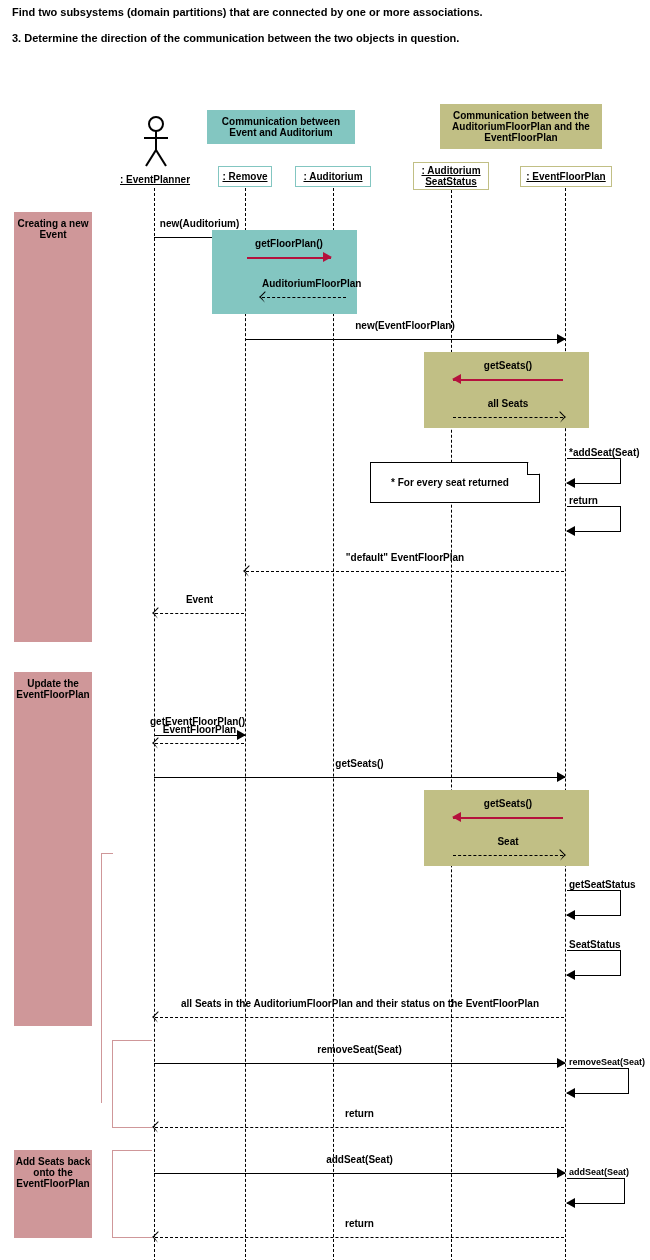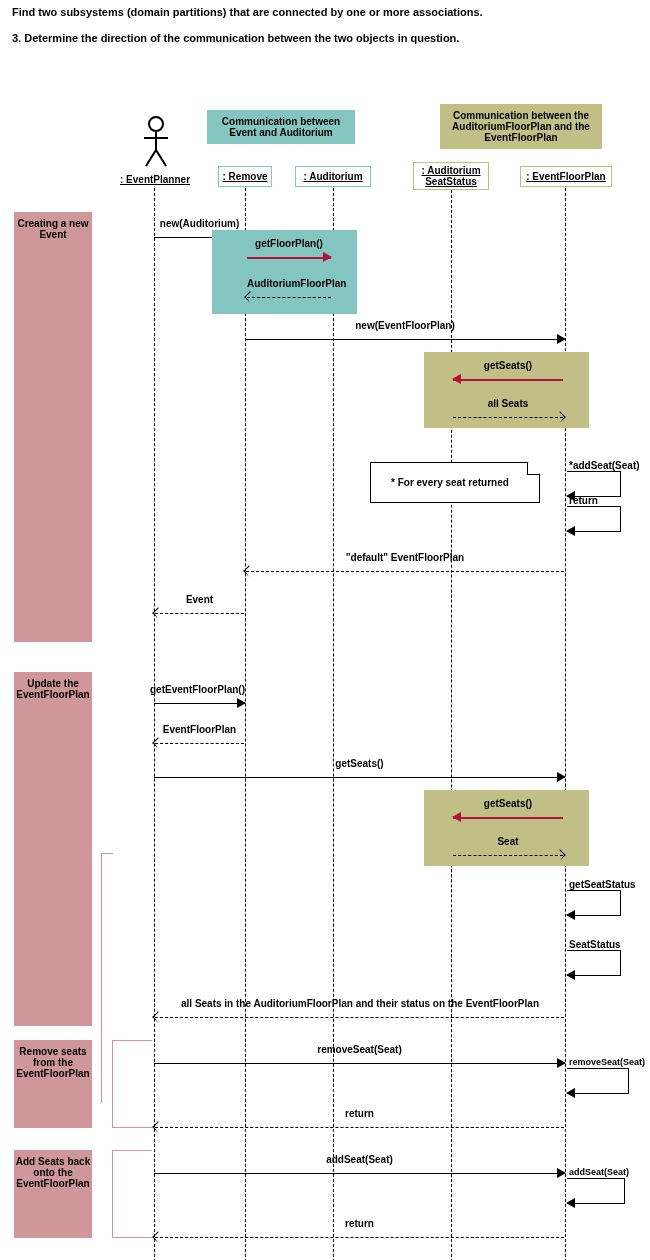--- a/index.html
+++ b/index.html
@@ -237,21 +237,21 @@
       <div class="head"></div>
     <div class="label">new(Auditorium)</div>
   </div>
 
   <div class="frag teal" style="left:212px; top:156px; width:145px; height:84px;"></div>
   <div class="arrow red solid right" style="left:247px; top:176px; width:84px;">
     <div class="line" style="left:0; width:84px;"></div>
       <div class="head"></div>
     <div class="label">getFloorPlan()</div>
   </div>
-  <div class="arrow dashed left" style="left:247px; top:216px; width:84px;">
+  <div class="arrow dashed left" style="left:262px; top:216px; width:84px;">
     <div class="line" style="left:0; width:84px;"></div>
       <div class="head"></div>
     <div class="label">AuditoriumFloorPlan</div>
   </div>
 
   <div class="arrow solid right" style="left:245px; top:258px; width:320px;">
     <div class="line" style="left:0; width:320px;"></div>
       <div class="head"></div>
     <div class="label">new(EventFloorPlan)</div>
   </div>
@@ -261,21 +261,21 @@
     <div class="line" style="left:0; width:110px;"></div>
       <div class="head"></div>
     <div class="label">getSeats()</div>
   </div>
   <div class="arrow dashed right" style="left:453px; top:336px; width:110px;">
     <div class="line" style="left:0; width:110px;"></div>
       <div class="head"></div>
     <div class="label">all Seats</div>
   </div>
 
-  <div class="selfcall" style="left:567px; top:384px; width:54px; height:26px;margin-top:13px;">
+  <div class="selfcall" style="left:567px; top:384px; width:54px; height:26px;">
     <div class="head"></div>
     <div class="label">*addSeat(Seat)</div>
   </div>
 
   <div class="selfcall" style="left:567px; top:432px; width:54px; height:26px;">
     <div class="head"></div>
     <div class="label">return</div>
   </div>
 
   <div class="note" style="left:370px; top:388px; width:170px;">* For every seat returned</div>
@@ -289,21 +289,21 @@
   <div class="arrow dashed left" style="left:155px; top:532px; width:89px;">
     <div class="line" style="left:0; width:89px;"></div>
       <div class="head"></div>
     <div class="label">Event</div>
   </div>
 
   <div class="phase" style="top:598px; height:354px;">Update the EventFloorPlan</div>
 
   <div class="bracket none-bottom" style="left:101px; top:779px; width:12px; height:250px;"></div>
 
-  <div class="arrow solid right" style="left:154px; top:622px; width:91px;">
+  <div class="arrow solid right" style="left:154px; top:654px; width:91px;">
     <div class="line" style="left:0; width:91px;"></div>
       <div class="head"></div>
     <div class="label" style="left:-4px;">getEventFloorPlan()</div>
   </div>
   <div class="arrow dashed left" style="left:155px; top:662px; width:89px;">
     <div class="line" style="left:0; width:89px;"></div>
       <div class="head"></div>
     <div class="label">EventFloorPlan</div>
   </div>
   <div class="arrow solid right" style="left:154px; top:696px; width:411px;">
@@ -332,21 +332,20 @@
     <div class="head"></div>
     <div class="label">SeatStatus</div>
   </div>
 
   <div class="arrow dashed left" style="left:155px; top:936px; width:409px;">
     <div class="line" style="left:0; width:409px;"></div>
       <div class="head"></div>
     <div class="label" style="width:430px; left:-10px;">all Seats in the AuditoriumFloorPlan and their status on the EventFloorPlan</div>
   </div>
 
-  <div class="phase" style="top:966px; height:88px;">Remove seats from the EventFloorPlan</div>
   <div class="bracket" style="left:112px; top:966px; width:40px; height:88px;"></div>
 
   <div class="arrow solid right" style="left:154px; top:982px; width:411px;">
     <div class="line" style="left:0; width:411px;"></div>
       <div class="head"></div>
     <div class="label">removeSeat(Seat)</div>
   </div>
   <div class="selfcall" style="left:567px; top:994px; width:62px; height:26px;">
     <div class="head"></div>
     <div class="label" style="font-size:9px;">removeSeat(Seat)</div>

